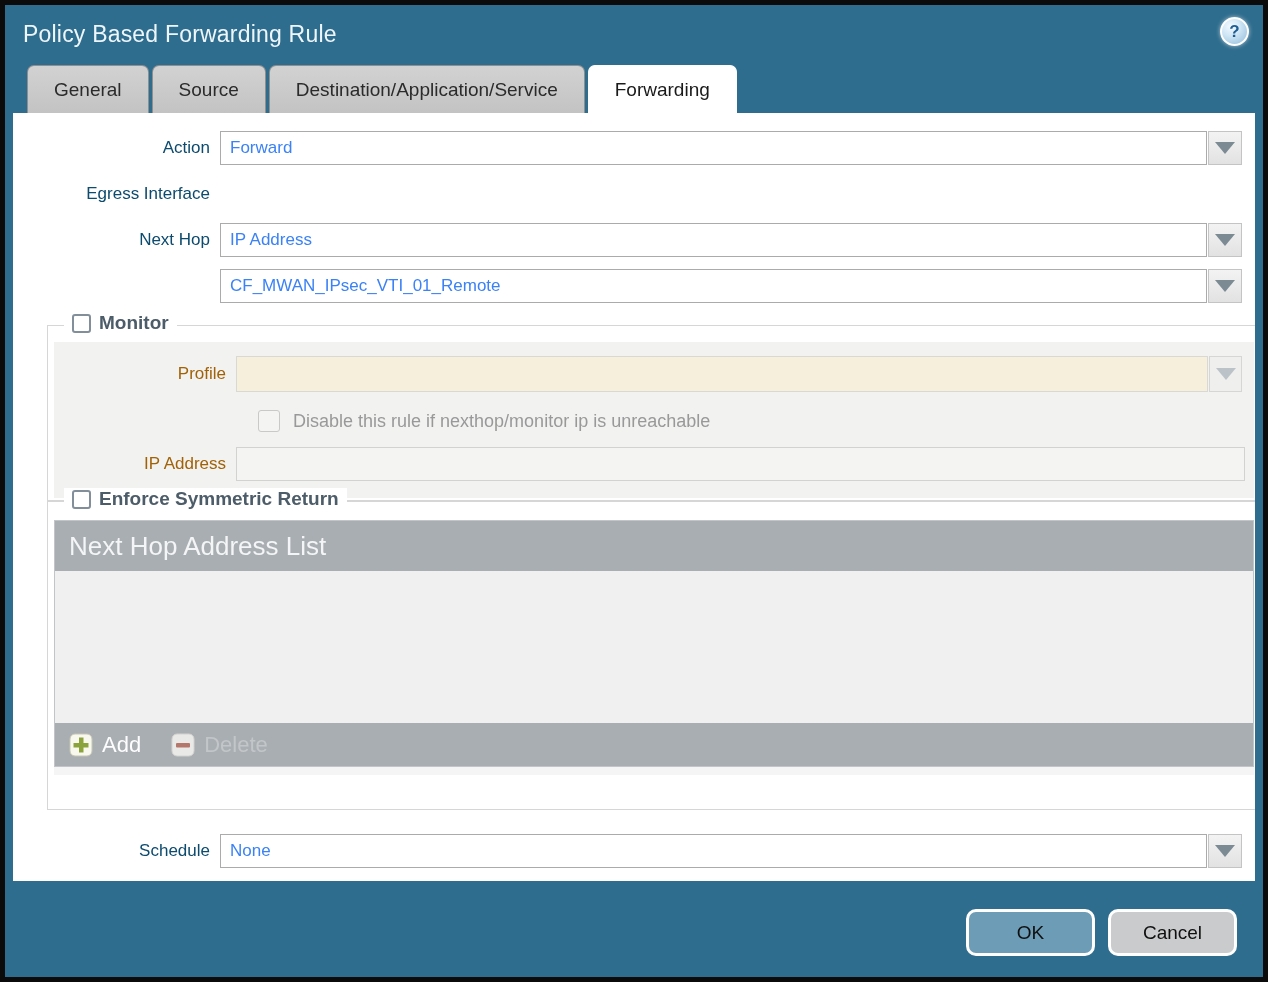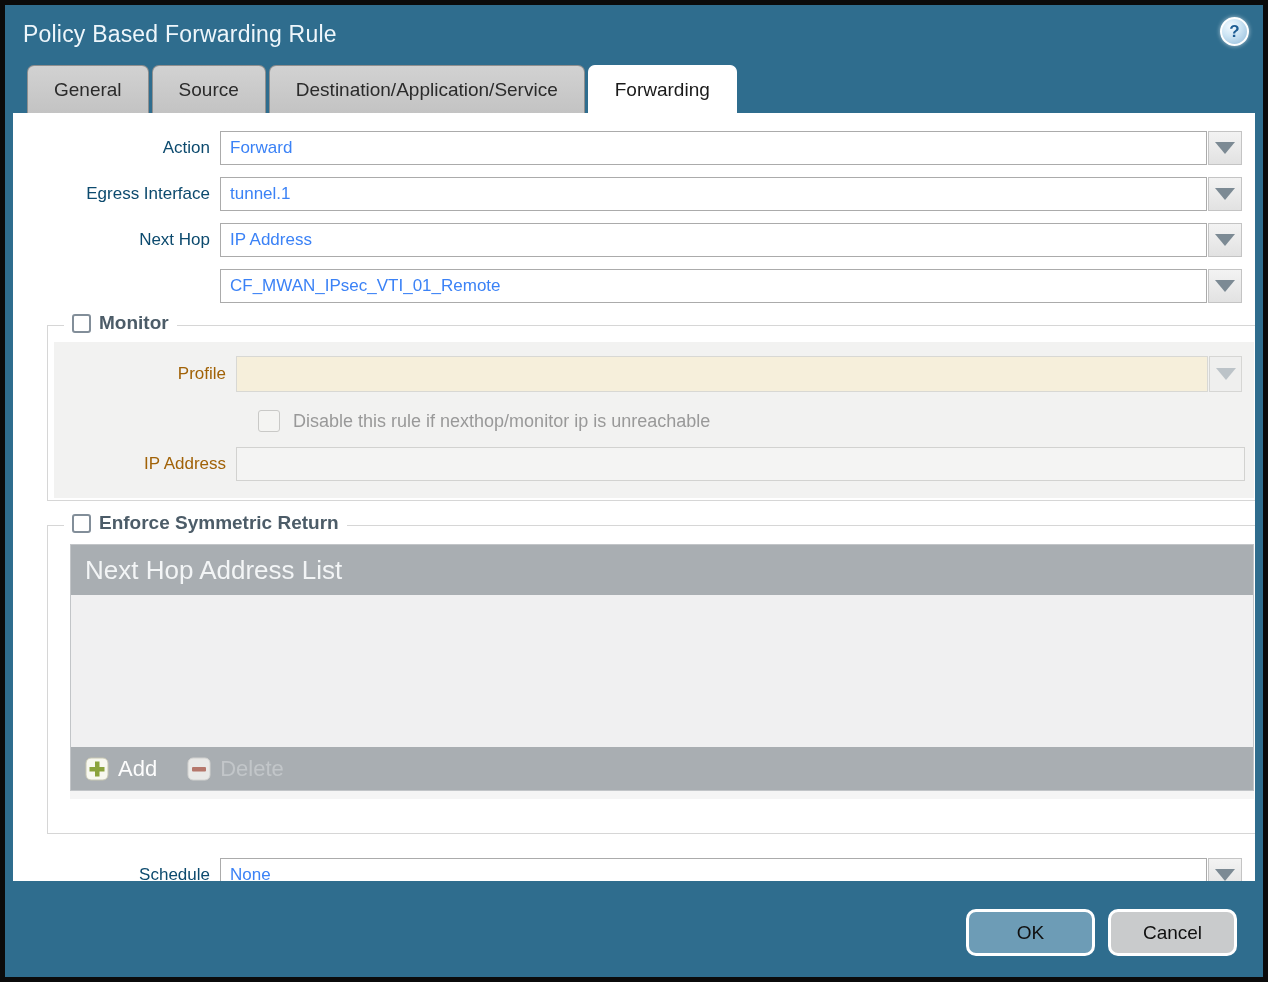--- a/index.html
+++ b/index.html
@@ -53,21 +53,21 @@
     display:flex; align-items:center; justify-content:center;
   }
   .arrow{ width:0; height:0; border-left:10px solid transparent; border-right:10px solid transparent; border-top:12px solid #7c8a94; }
   .arrow.disabled{ border-top-color:#bcc3c8; }
   
   .fieldset{
     position:relative; margin:0 18px 0 34px; border:1px solid #d6d6d6;
     width:1214px;
   }
   .fieldset-monitor{ margin-top:22px; height:176px; }
-  .fieldset-sym{ margin-top:24px; height:309px;padding-left:16px; }
+  .fieldset-sym{ height:309px; }
   .legend{
     position:absolute; top:-14px; left:16px; background:#ffffff;
     display:flex; align-items:center; gap:8px; padding:0 8px;
     font-size:19px; font-weight:bold; color:#4c5c68;
   }
   .checkbox{
     width:19px; height:19px; background:#fff; border:2px solid #828e99;
     border-radius:3px; cursor:pointer; flex:0 0 auto;
   }
   .panel{
@@ -140,26 +140,20 @@
       <div class="combo">
         <input class="combo-input" value="Forward" style="">
         <div class="combo-btn">
           <div class="arrow"></div>
         </div>
       </div>
     </div>
 
     <div class="form-row">
       <div class="form-label">Egress Interface</div>
-      <div class="combo">
-        <input class="combo-input" value="tunnel.1" style="">
-        <div class="combo-btn">
-          <div class="arrow"></div>
-        </div>
-      </div>
     </div>
 
     <div class="form-row">
       <div class="form-label">Next Hop</div>
       <div class="combo">
         <input class="combo-input" value="IP Address" style="">
         <div class="combo-btn">
           <div class="arrow"></div>
         </div>
       </div>

